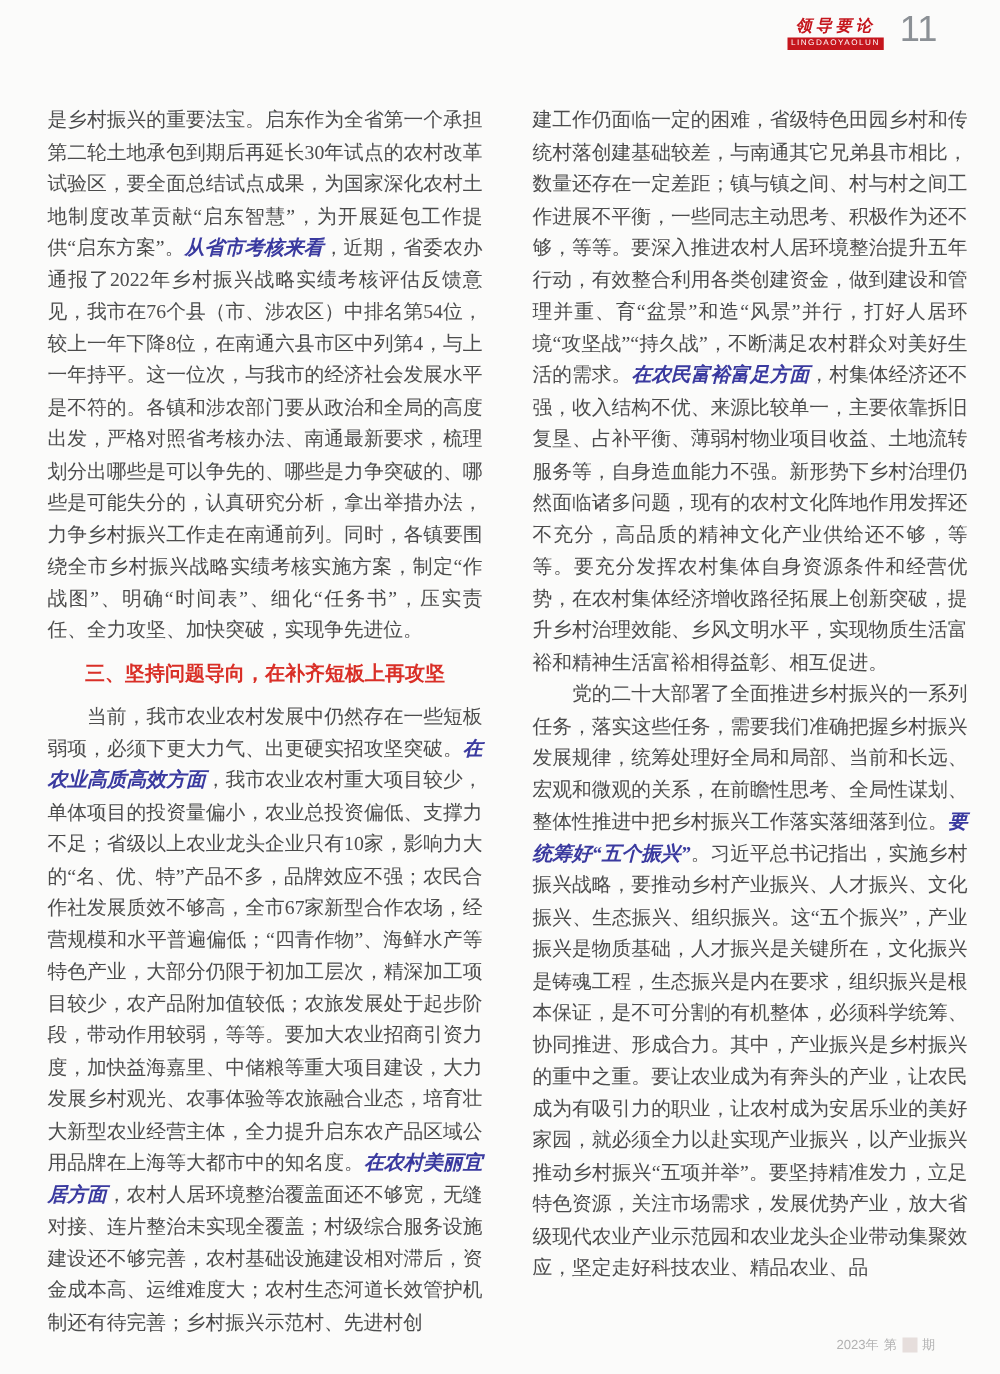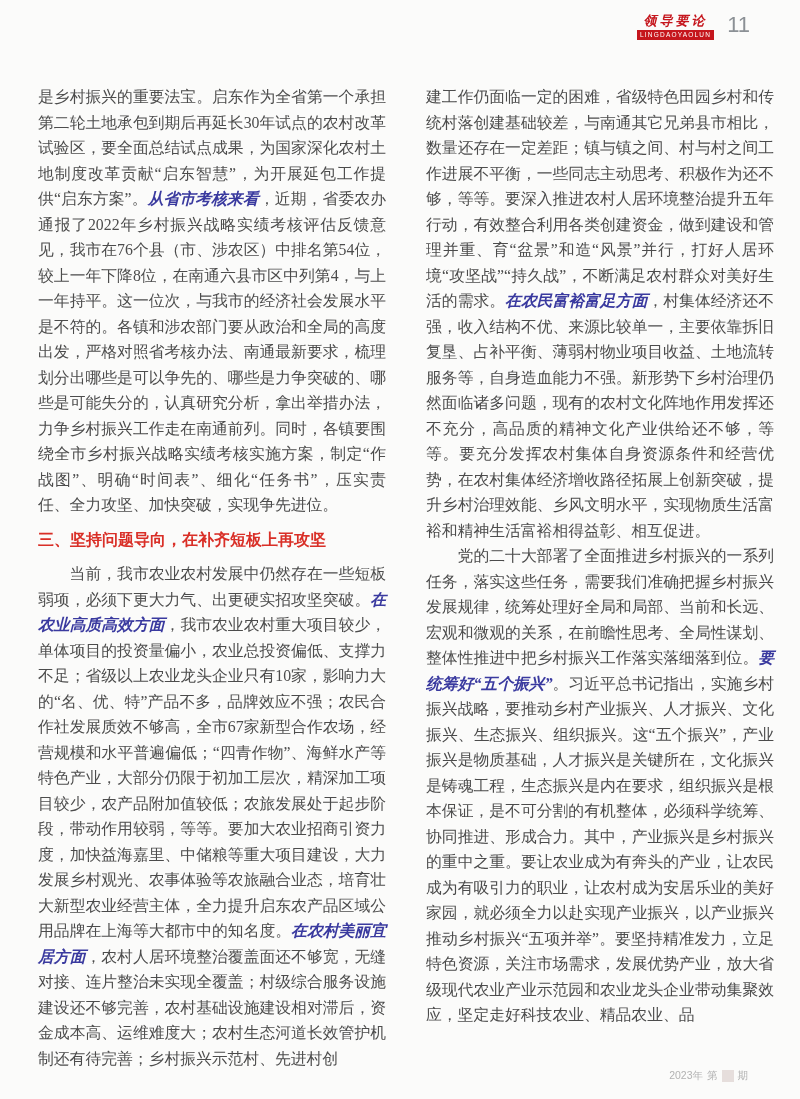--- a/index.html
+++ b/index.html
@@ -7,56 +7,56 @@
     width:800px;height:1099px;
     background:#fbfbfa;
     position:relative;
     font-family:"Liberation Serif","DejaVu Serif",serif;
     color:#4c4c4c;
     overflow:hidden;
   }
   
   .header{
     position:absolute;top:10px;right:50px;
-    display:flex;align-items:center;gap:13px;
+    display:flex;align-items:flex-start;gap:13px;
   }
   .brand{text-align:center;padding-top:4px;}
   .brand-cn{
     color:var(--red-brand,#c5161d);
     font-size:13px;font-weight:bold;font-style:italic;
     letter-spacing:3px;line-height:1;
   }
   .brand-en{
     margin-top:3px;
     background:var(--red-brand,#c5161d);
     color:#ffffff;
     font-size:6.5px;line-height:1.5;
     padding:0 3px;letter-spacing:1.2px;
     font-family:"Liberation Sans","DejaVu Sans",sans-serif;
   }
   .page-num{
-    font-size:22px;color:#8b9095;line-height:1;
+    font-size:29px;color:#8b9095;line-height:1;
     font-family:"Liberation Sans","DejaVu Sans",sans-serif;
   }
   
   .columns{
     position:absolute;top:84px;left:38px;width:724px;
     display:flex;gap:40px;
   }
   .col{
     width:348px;flex:0 0 348px;
     font-size:15.8px;line-height:25.5px;
     text-align:justify;text-justify:inter-ideograph;
   }
   p.para{margin:0;}
   p.para.indent{text-indent:2em;}
   h3.sec{
     margin:9px 0;
     color:var(--red-heading,#d92f27);
-    text-align:left;
+    text-align:center;
     font-size:16px;font-weight:bold;line-height:25.5px;
   }
   .em-blue{
     color:var(--blue-em,#3a3a9f);
     font-style:italic;font-weight:600;
   }
   
   .footer{
     position:absolute;bottom:16px;right:52px;
     display:flex;align-items:center;gap:4px;

